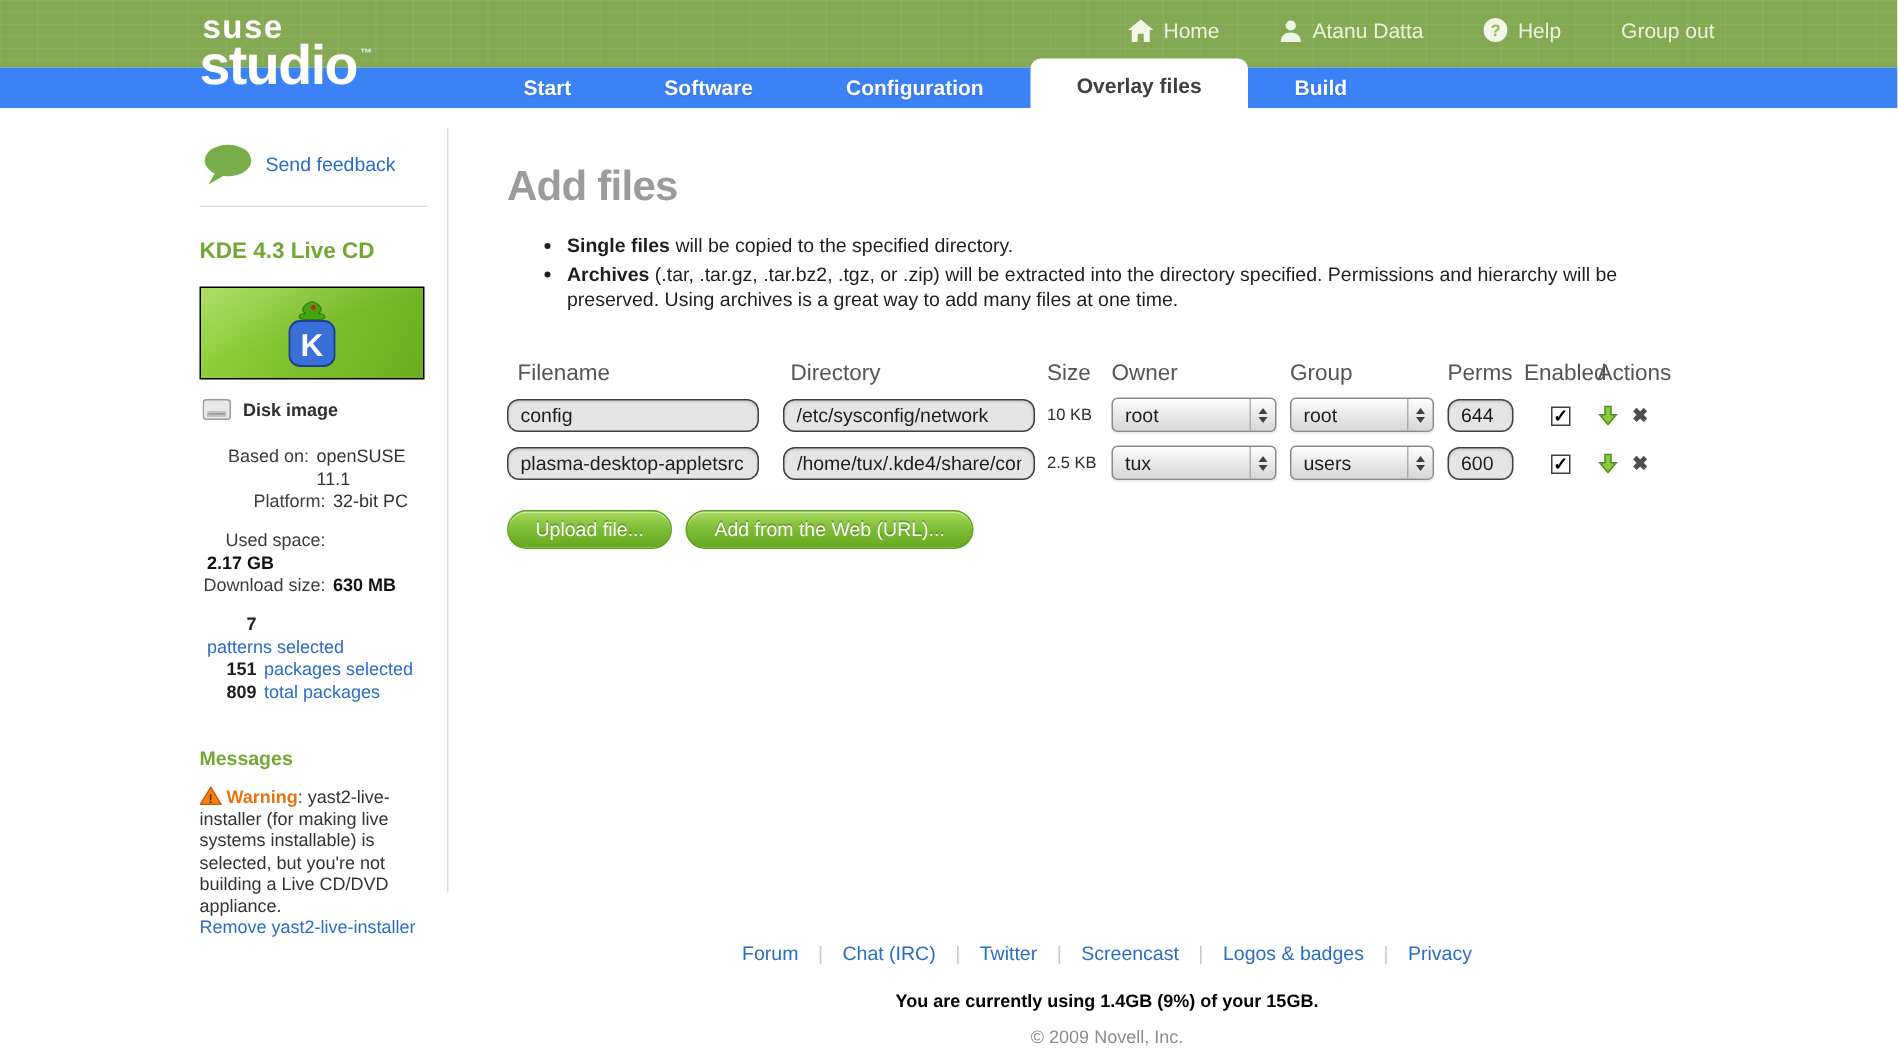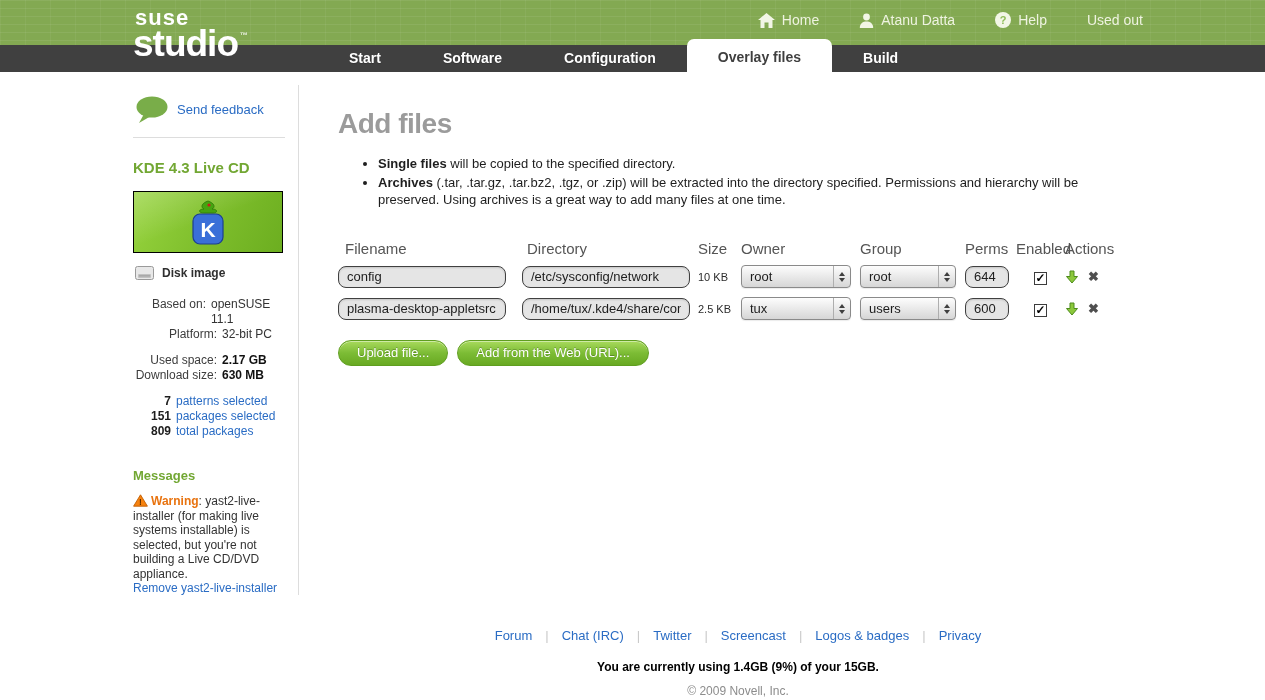--- a/index.html
+++ b/index.html
@@ -19,21 +19,21 @@
   }
   .logo{ position:absolute; left:133px; top:7px; z-index:6; color:#fff; line-height:1; }
   .logo .l1{ font-size:22px; font-weight:bold; letter-spacing:1px; display:block; margin-left:2px;}
   .logo .l2{ font-size:37px; font-weight:bold; letter-spacing:-1px; display:block; margin-top:-4px;}
   .logo .tm{ font-size:8px; vertical-align:18px; letter-spacing:0; margin-left:2px; opacity:.85;}
   .topnav{ position:absolute; top:12px; right:122px; display:flex; align-items:center; gap:14px;
            color:#eef3e0; font-size:14px; }
   .topnav .navitem{ display:flex; align-items:center; gap:7px; cursor:pointer; }
   .topnav .spacer{ width:12px; }
   
-  .tabbar{ height:27px; background:#404040; position:relative; }
+  .tabbar{ height:27px; background:#3b82f6; position:relative; }
   .tabs{ position:absolute; left:318px; bottom:0; display:flex; align-items:flex-end; height:33px; }
   .tab{ padding:0 31px; height:27px; line-height:27px; color:#fff; font-weight:bold; font-size:14px;
         text-shadow:0 1px 1px rgba(0,0,0,.18); cursor:pointer; white-space:nowrap; }
   .tab.active{ background:#fff; color:#3f3f3f; height:33px; line-height:36px;
         border-radius:7px 7px 0 0; text-shadow:none; }
   
   .sidebar{ position:absolute; left:133px; top:92px; width:152px; font-size:12px; }
   .side-divider{ position:absolute; left:298px; top:85px; width:1px; height:510px; background:#ddd; }
   .feedback{ display:flex; align-items:center; gap:9px; margin:4px 0 2px 2px; cursor:pointer; }
   .feedback a{ color:#2a6cc4; font-size:13px; text-decoration:none; }
@@ -42,21 +42,21 @@
   .thumb{ margin-top:15px; width:150px; height:62px; border:1px solid #000; position:relative;
     background:
       linear-gradient(160deg, rgba(255,255,255,.22) 0%, rgba(255,255,255,0) 48%),
       linear-gradient(115deg,#97d43e 0%,#7dbd2b 55%,#6cae20 100%);
   }
   .thumb svg{ position:absolute; left:50%; top:50%; transform:translate(-50%,-50%); }
   .diskrow{ display:flex; align-items:center; gap:8px; margin:13px 0 0 2px; }
   .diskrow b{ font-size:12px; color:#2f2f2f; }
   .stats{ margin-top:17px; color:#333; }
   .srow{ display:flex; line-height:15px; }
-  .srow.gap{ margin-top:11px; }
+  .srow.gap{ margin-top:11px;flex-direction:column; }
   .slabel{ width:84px; text-align:right; color:#3c3c3c; }
   .sval{ margin-left:5px; }
   .sval.bold{ font-weight:bold; color:#111; }
   .snum{ width:38px; text-align:right; font-weight:bold; color:#1d1d1d; }
   .slink{ margin-left:5px; color:#2a6cc4; cursor:pointer; }
   .messages{ margin-top:29px; }
   .messages h4{ font-size:13px; color:#72a733; font-weight:bold; }
   .warnp{ margin-top:11px; font-size:12px; line-height:14.5px; color:#333; width:150px; }
   .warnp .wicon{ vertical-align:-2px; margin-right:3px; }
   .warnp .wlabel{ color:#e8730f; font-weight:bold; }
@@ -139,21 +139,21 @@
     <div class="spacer"></div>
     <div class="navitem">
       <svg width="16" height="16" viewBox="0 0 16 16">
           <circle cx="8" cy="8" r="8" fill="#f2f6e6"></circle>
           <text x="8" y="12" text-anchor="middle" font-family="Liberation Sans, sans-serif" font-size="11" font-weight="bold" fill="#8ebc58">?</text>
         </svg>
       <span>Help</span>
     </div>
     <div class="spacer"></div>
     <div class="navitem">
-      <span>Used out</span>
+      <span>Group out</span>
     </div>
   </div>
 </div>
 
 <div class="tabbar">
   <div class="tabs">
     <div class="tab"><span>Start</span></div>
     <div class="tab"><span>Software</span></div>
     <div class="tab"><span>Configuration</span></div>
     <div class="tab active"><span>Overlay files</span></div>

